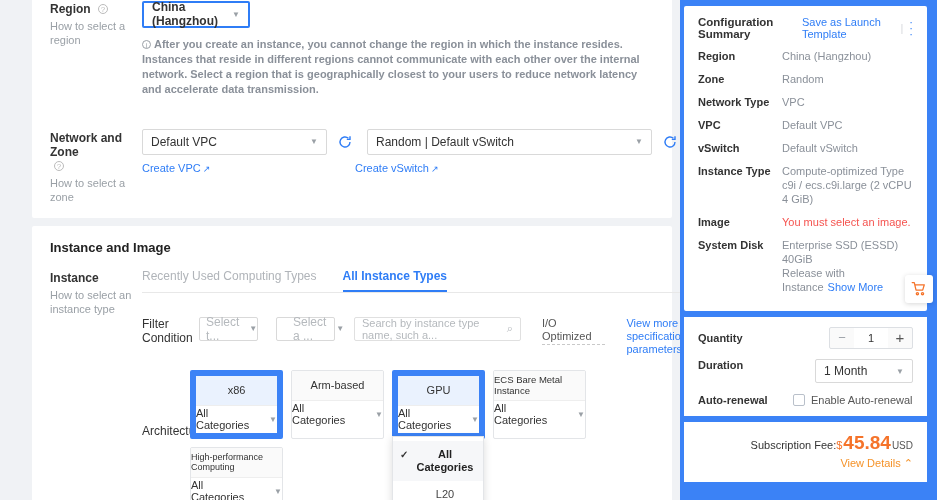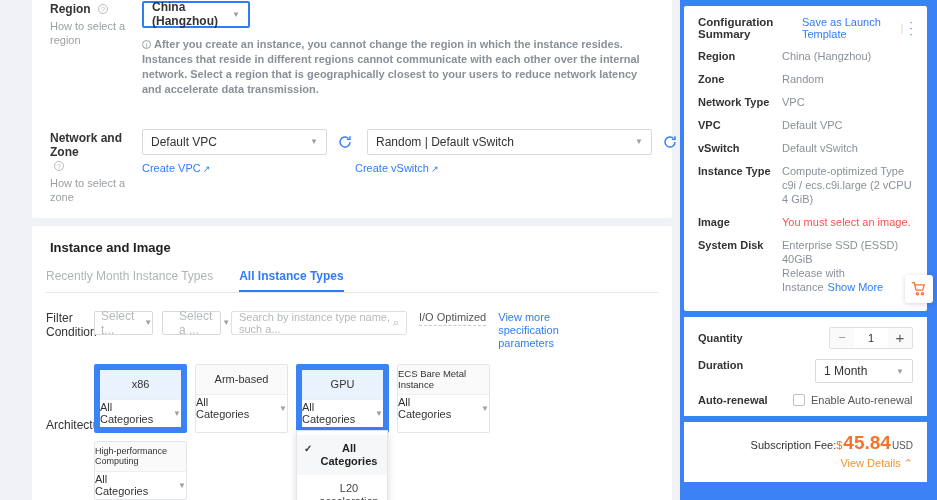--- a/index.html
+++ b/index.html
@@ -81,21 +81,21 @@
   .link-vpc { width: 199px; }
   .link-vsw { margin-left: 14px; }
 
   
   .section-title { font-size: 13px; font-weight: bold; color: #222; padding: 0 18px 14px 18px; }
 
   .tabs { display: flex; gap: 26px; border-bottom: 1px solid #e8e8e8; }
   .tab { font-size: 12px; color: #b0b4b9; padding-bottom: 7px; cursor: pointer; }
   .tab.active { color: #2f7df6; font-weight: bold; border-bottom: 2px solid #2f7df6; }
 
-  .filter-row { display: flex; align-items: flex-start; margin-top: 18px; }
+  .filter-row { display: flex; align-items: flex-start; margin-top: 24px; gap: 9px; }
   .filter-lbl { width: 48px; font-size: 12px; color: #333; line-height: 14px; flex:0 0 48px;}
   .fsel { width: 59px; height: 24px; color: #b5b9bd; padding: 0 6px; }
   .fsel2 { margin-left: 9px; padding-left: 16px; }
   .search-box {
     width: 176px; height: 24px; margin-left: 10px; border: 1px solid #e0e0e0;
     background: #fff; border-radius: 2px; display: flex; align-items: center;
     padding: 0 7px; font-size: 11px; color: #b5b9bd;
   }
   .search-box .sicon { margin-left: auto; color: #b5b9bd; font-size: 11px; }
   .io-opt {
@@ -266,24 +266,28 @@
             <div class="link link-vsw"><span>Create vSwitch</span><span class="ext">↗</span></div>
           </div>
         </div>
       </div>
     </div>
 
     <div class="card card-instance">
       <div class="section-title">Instance and Image</div>
 
       <div class="row">
+        <div class="lbl-col">
+          <span class="lbl-title">Instance</span>
+          <div class="lbl-sub">How to select an instance type</div>
+        </div>
         <div class="field-col">
 
           <div class="tabs">
-            <div class="tab">Recently Month Instance Types</div>
+            <div class="tab">Recently Used Computing Types</div>
             <div class="tab active">All Instance Types</div>
           </div>
 
           <div class="filter-row">
             <div class="filter-lbl">
               <div>Filter</div>
               <div>Condition</div>
             </div>
             <div class="select-box fsel">
               <span>Select t...</span>

